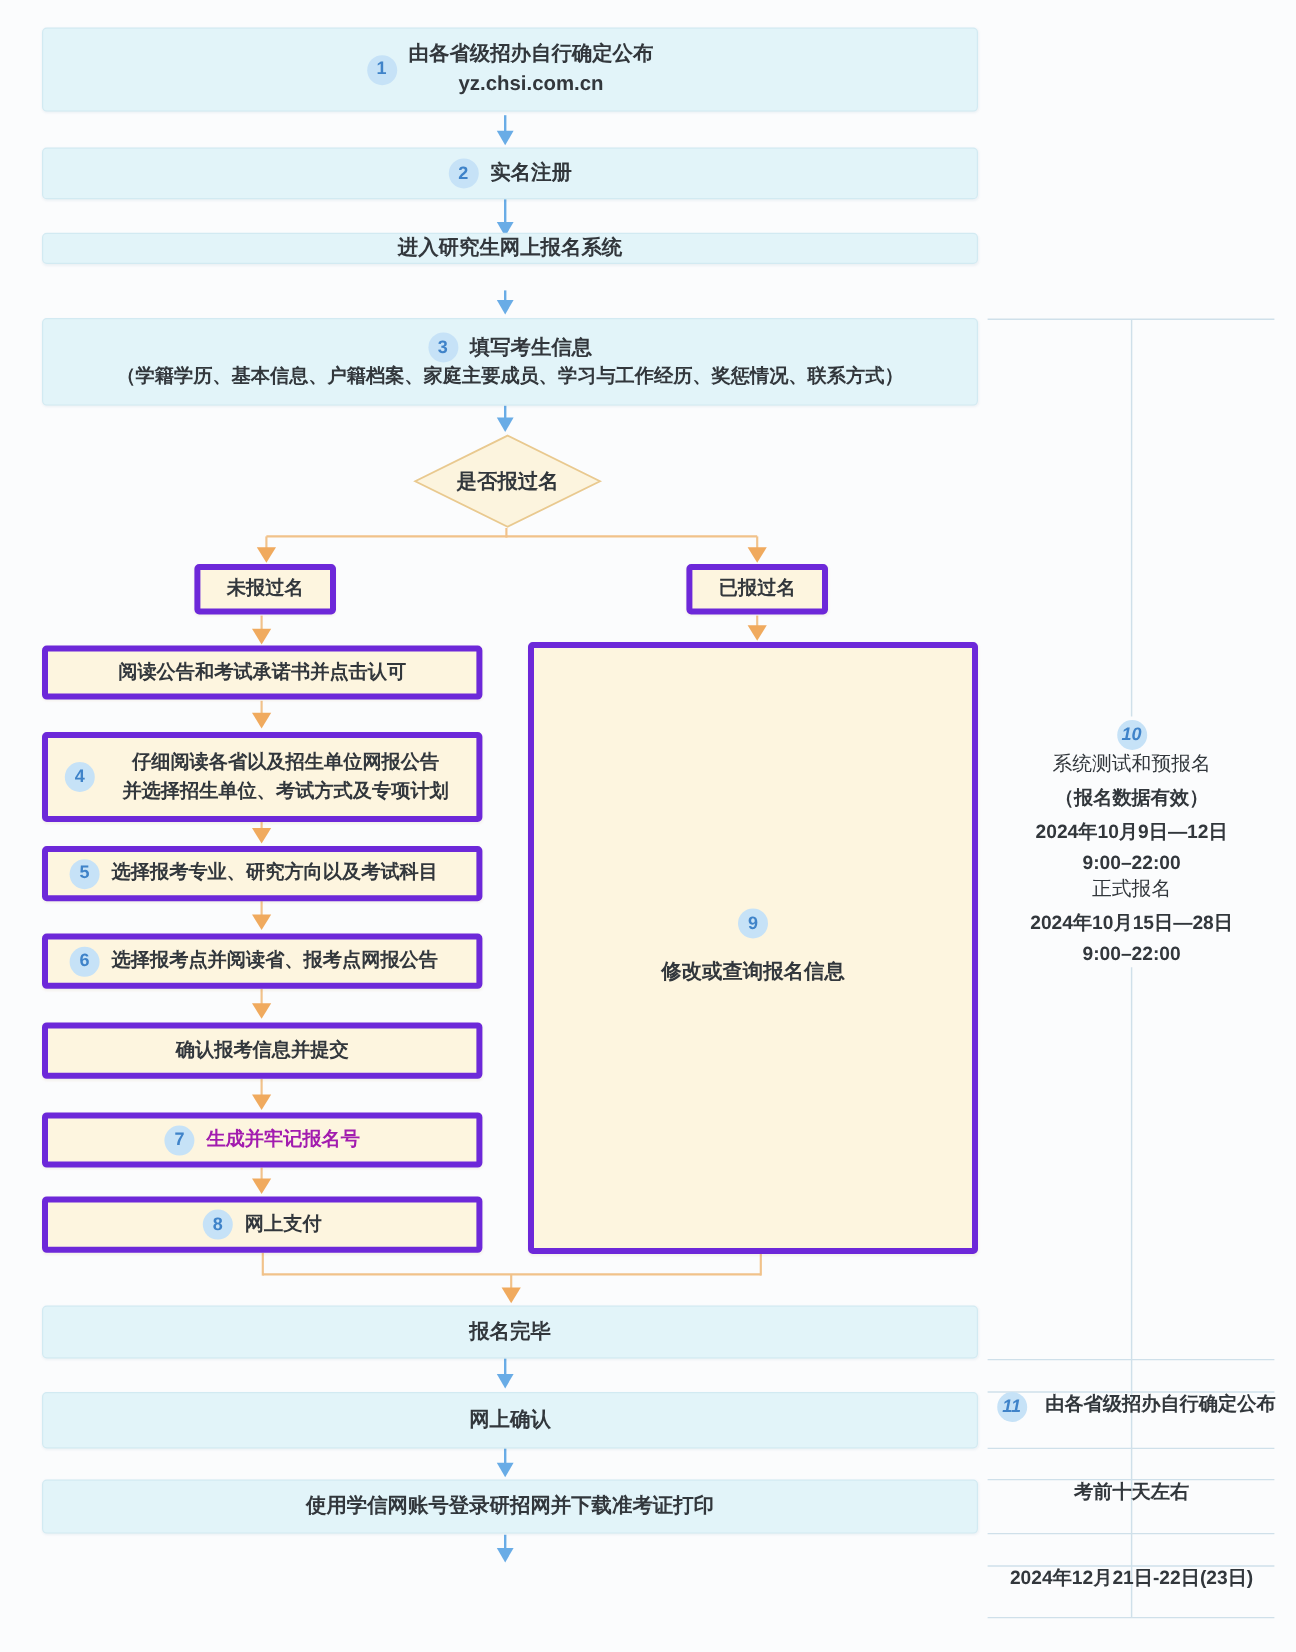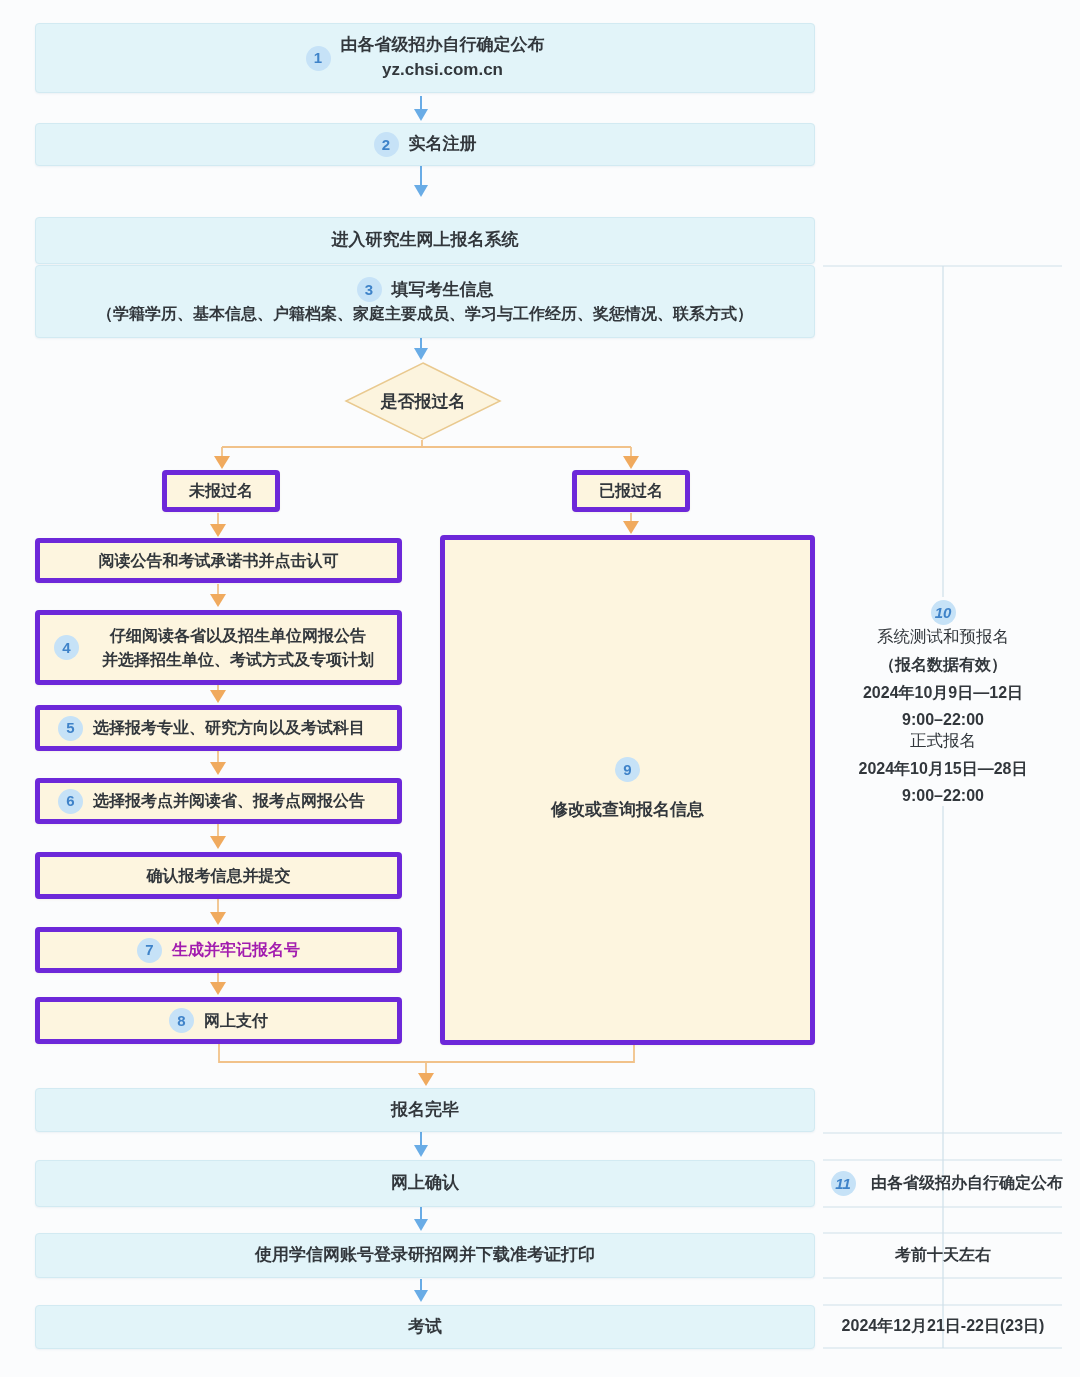--- a/index.html
+++ b/index.html
@@ -32,21 +32,21 @@
     position:absolute;left:0;top:0;width:100%;height:100%;
     display:flex;align-items:center;justify-content:center;
     font-size:17px;font-weight:600;
   }
   .bigbox{flex-direction:column;gap:16px;}
   
   .side{position:absolute;z-index:1;left:823px;width:240px;text-align:center;font-weight:600;}
   .side .num{margin:0 auto;font-style:italic;}
   .sb-line{font-size:16px;margin-top:7px;}
   .sb-bold{font-size:16.5px;font-weight:normal;margin-top:1px;}
-  .side-row{display:flex;align-items:center;justify-content:center;gap:8px;font-size:16px;}
+  .side-row{display:flex;justify-content:center;gap:8px;font-size:16px;}
 </style>
 </head>
 <body>
 
 <div id="canvas">
 
   <svg class="layer" width="1080" height="1377">
 
     <g stroke="#69ace6" stroke-width="2" fill="#69ace6">
       <line x1="421" y1="96" x2="421" y2="110"></line>
@@ -122,21 +122,21 @@
     </div>
   </div>
 
   <div class="box blue" style="left:35px;top:123px;width:780px;height:43px">
     <div class="row">
       <span class="num">2</span>
       <div>实名注册</div>
     </div>
   </div>
 
-  <div class="box blue" style="left:35px;top:217px;width:780px;height:47px">
+  <div class="box blue" style="left:35px;top:194px;width:780px;height:26px">
     <div>进入研究生网上报名系统</div>
   </div>
 
   <div class="box blue" style="left:35px;top:265px;width:780px;height:73px">
     <div class="lines">
       <div class="row">
         <span class="num">3</span>
         <div>填写考生信息</div>
       </div>
       <div class="small16">（学籍学历、基本信息、户籍档案、家庭主要成员、学习与工作经历、奖惩情况、联系方式）</div>
@@ -207,23 +207,20 @@
   </div>
 
   <div class="box blue" style="left:35px;top:1160px;width:780px;height:47px">
     <div>网上确认</div>
   </div>
 
   <div class="box blue" style="left:35px;top:1233px;width:780px;height:45px">
     <div>使用学信网账号登录研招网并下载准考证打印</div>
   </div>
 
-  <div class="box blue" style="left:35px;top:1305px;width:780px;height:44px">
-    <div>考试</div>
-  </div>
 
   <div class="side" style="top:600px">
     <span class="num">10</span>
     <div class="sb-bold">系统测试和预报名</div>
     <div class="sb-line">（报名数据有效）</div>
     <div class="sb-line">2024年10月9日—12日</div>
     <div class="sb-line">9:00–22:00</div>
     <div class="sb-bold">正式报名</div>
     <div class="sb-line">2024年10月15日—28日</div>
     <div class="sb-line">9:00–22:00</div>

